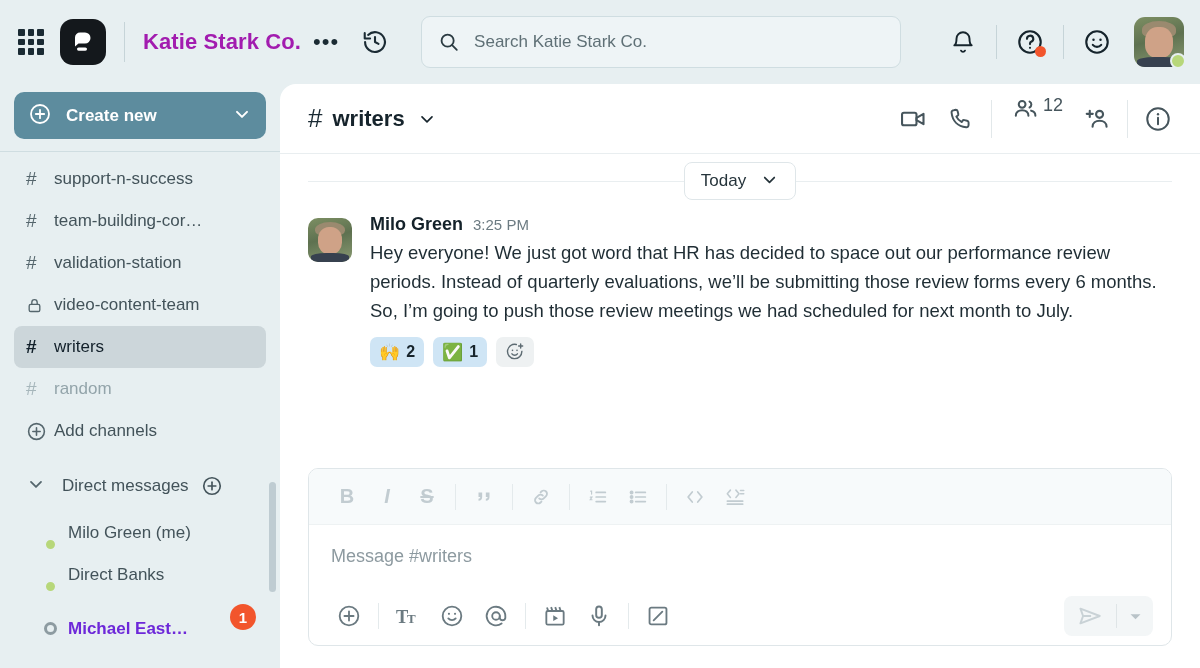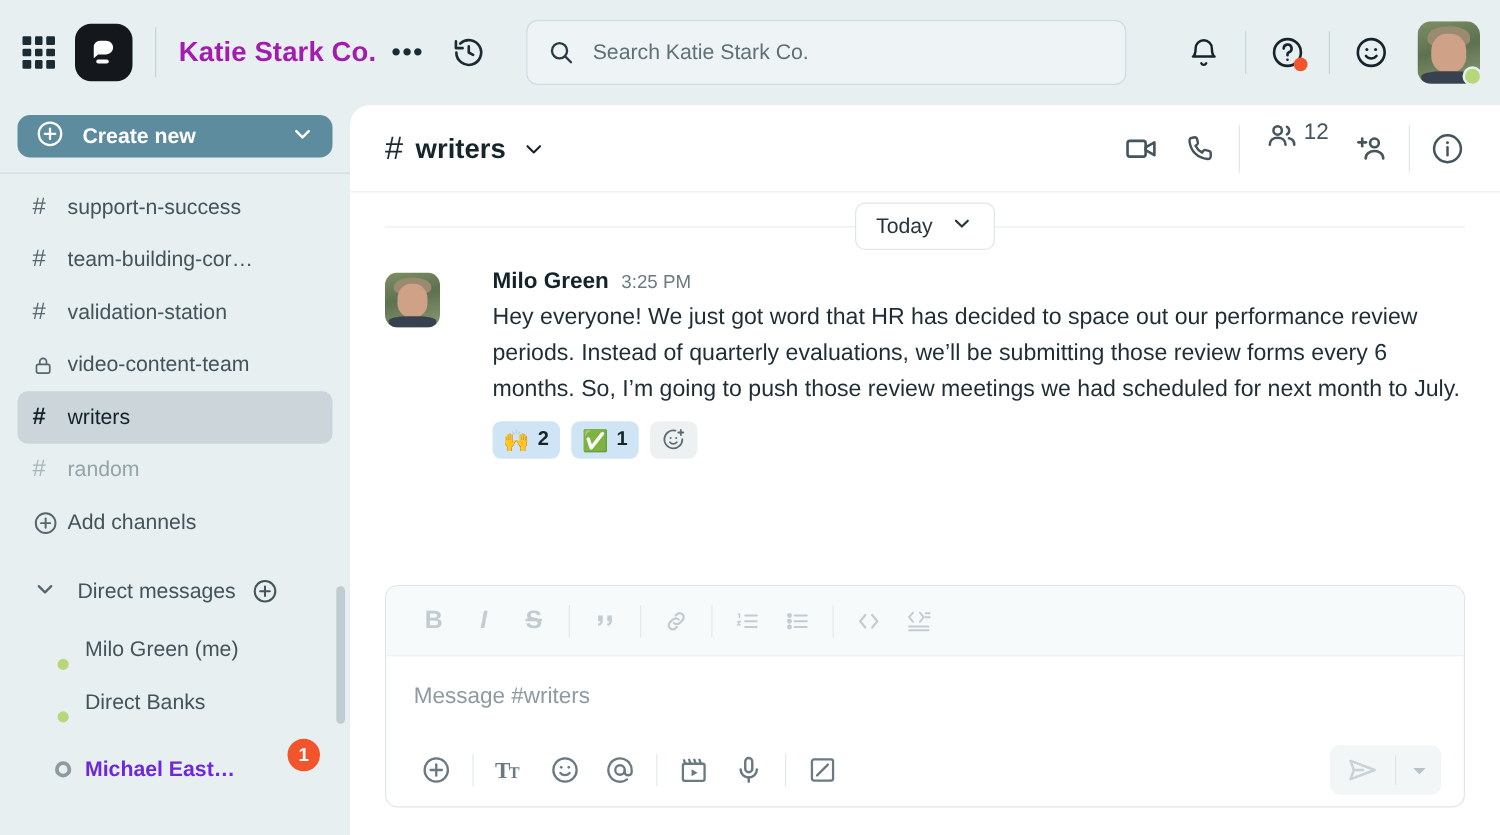--- a/index.html
+++ b/index.html
@@ -43,21 +43,21 @@
   .avatar-top { width: 50px; height: 50px; border-radius: 11px; margin-left: 14px; position: relative; overflow: visible; cursor: pointer; }
   .avatar-top .pic { width: 50px; height: 50px; border-radius: 11px; overflow: hidden; }
   .pres { position: absolute; right: -2px; bottom: -2px; width: 16px; height: 16px; border-radius: 50%; background: #b7d77a; border: 2px solid #e7eff1; }
 
   
   .body { flex: 1; display: flex; min-height: 0; padding: 0 0 0 0; }
 
   
   .sidebar { width: 280px; flex: 0 0 280px; background: #e7eff1; display: flex; flex-direction: column; position: relative; }
   .create-new {
-    margin: 8px 14px 12px 14px; height: 34px;
+    margin: 8px 14px 12px 14px; height: 47px;
     background: #5d8c9e; color: #fff; border-radius: 10px;
     display: flex; align-items: center; padding: 0 14px; cursor: pointer; text-align: right;
   }
   .create-new .lbl { font-size: 17px; font-weight: 700; margin-left: 14px; }
   .create-new .chev { margin-left: auto; }
   .sb-sep { height: 1px; background: #cfdde1; }
   .chan-list { flex: 1; overflow: hidden; padding-top: 6px; position: relative; }
   .row {
     height: 42px; margin: 0 14px; border-radius: 8px;
     display: flex; align-items: center; padding: 0 12px; cursor: pointer;
@@ -100,21 +100,21 @@
   
   .msgs { flex: 1; min-height: 0; padding: 0 28px; position: relative; overflow: hidden; }
   .day-sep { position: relative; height: 54px; display: flex; align-items: center; justify-content: center; }
   .day-sep .line { position: absolute; left: 0; right: 0; top: 50%; height: 1px; background: #e9eef0; }
   .day-chip {
     position: relative; z-index: 1; background: #fff; border: 1px solid #dfe6e9;
     border-radius: 8px; height: 38px; padding: 0 16px;
     display: flex; align-items: center; gap: 14px; cursor: pointer;
   }
   .day-chip .dt { font-size: 17px; color: #26343b; }
-  .msg { display: flex; padding: 6px 0 0 0; gap: 24px; }
+  .msg { display: flex; padding: 6px 0 0 0; }
   .msg-av { width: 44px; height: 44px; border-radius: 10px; flex: 0 0 44px; overflow: hidden; margin-top: 4px; cursor: pointer; }
   .msg-body { margin-left: 18px; flex: 1; min-width: 0; }
   .msg-head { display: flex; align-items: baseline; }
   .msg-head .au { font-size: 18px; font-weight: 700; color: #14222a; cursor: pointer; }
   .msg-head .tm { font-size: 15px; color: #6c7b82; margin-left: 10px; cursor: pointer; }
   .msg-text { font-size: 18.5px; line-height: 29px; color: #1f2d34; margin-top: 3px; max-width: 790px; }
   .reactions { display: flex; gap: 9px; margin-top: 12px; }
   .chip { height: 30px; border-radius: 7px; display: flex; align-items: center; padding: 0 9px; gap: 6px; cursor: pointer; font-size: 16px; }
   .chip.on { background: #cfe5f5; }
   .chip .em { font-size: 17px; line-height: 1; }

